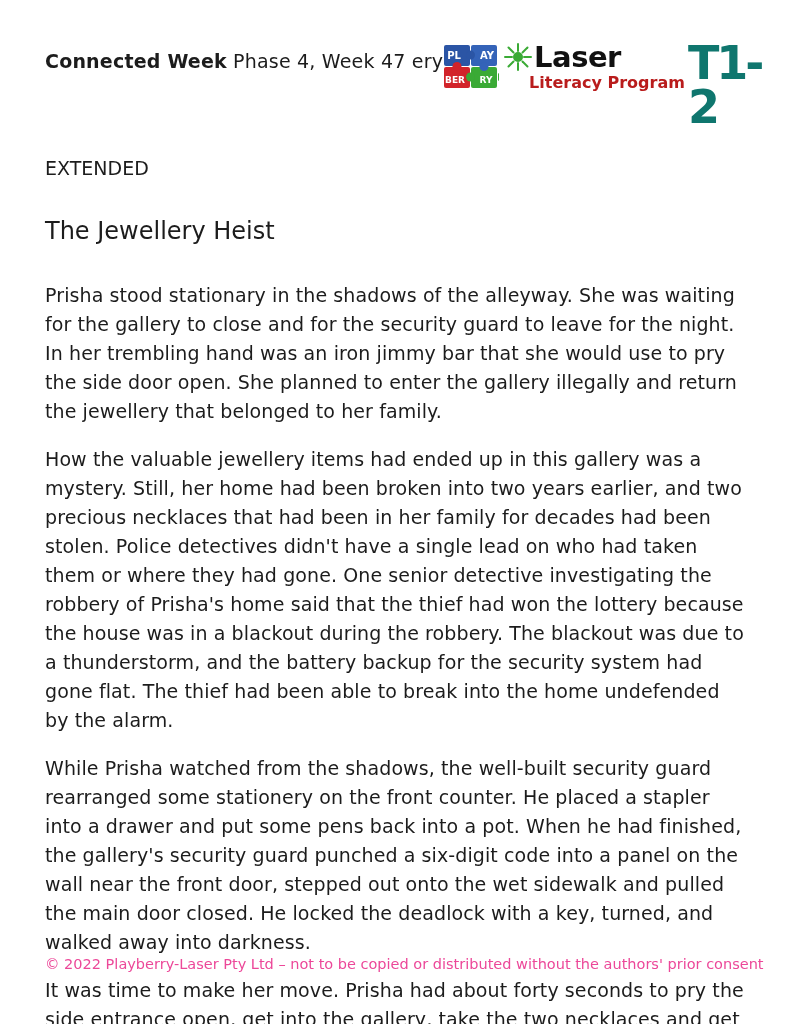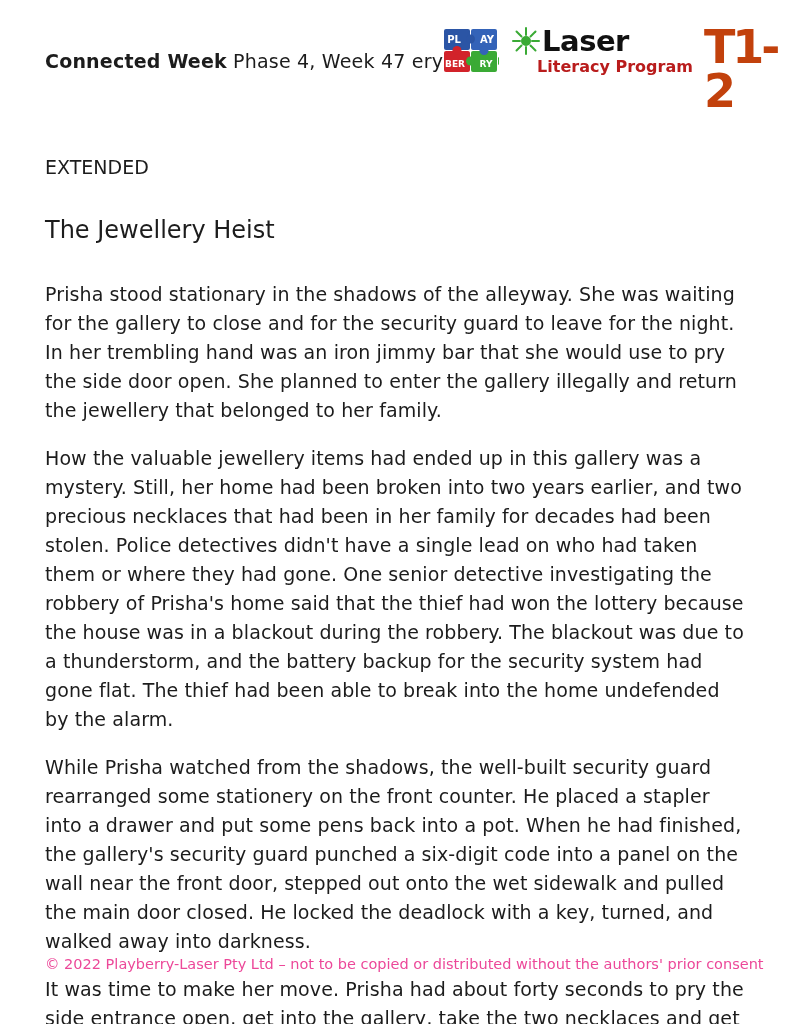--- a/index.html
+++ b/index.html
@@ -29,22 +29,22 @@
     font-size: 19px;
     margin-top: 24px;
     letter-spacing: 0.2px;
     white-space: nowrap;
   }
   .doc-title .bold { font-weight: bold; }
   
   .logo {
     display: flex;
     align-items: flex-start;
-    gap: 10px;
-    margin-top: 0;
+    gap: 2px;
+    margin-top: 16px;
   }
   .puzzle { flex: 0 0 auto; }
   .brand-block {
     display: flex;
     flex-direction: column;
     margin-left: 2px;
   }
   .brand-top {
     display: flex;
     align-items: center;
@@ -63,28 +63,28 @@
     font-size: 16px;
     color: #b91c1c;
     margin-top: 1px;
     margin-left: 26px;
     white-space: nowrap;
   }
   .brand-code {
     font-weight: 900;
     font-size: 46px;
     line-height: 0.95;
-    color: #c2410c;
+    color: #0f766e;
     letter-spacing: -3px;
     margin-left: 1px;
   }
   
   .section-label {
     font-size: 19px;
-    margin-top: 43px;
+    margin-top: 28px;
   }
   .story-title {
     font-size: 24px;
     font-weight: normal;
     margin-top: 38px;
   }
   .story p {
     font-size: 19px;
     line-height: 29px;
     margin: 0 0 19px 0;

